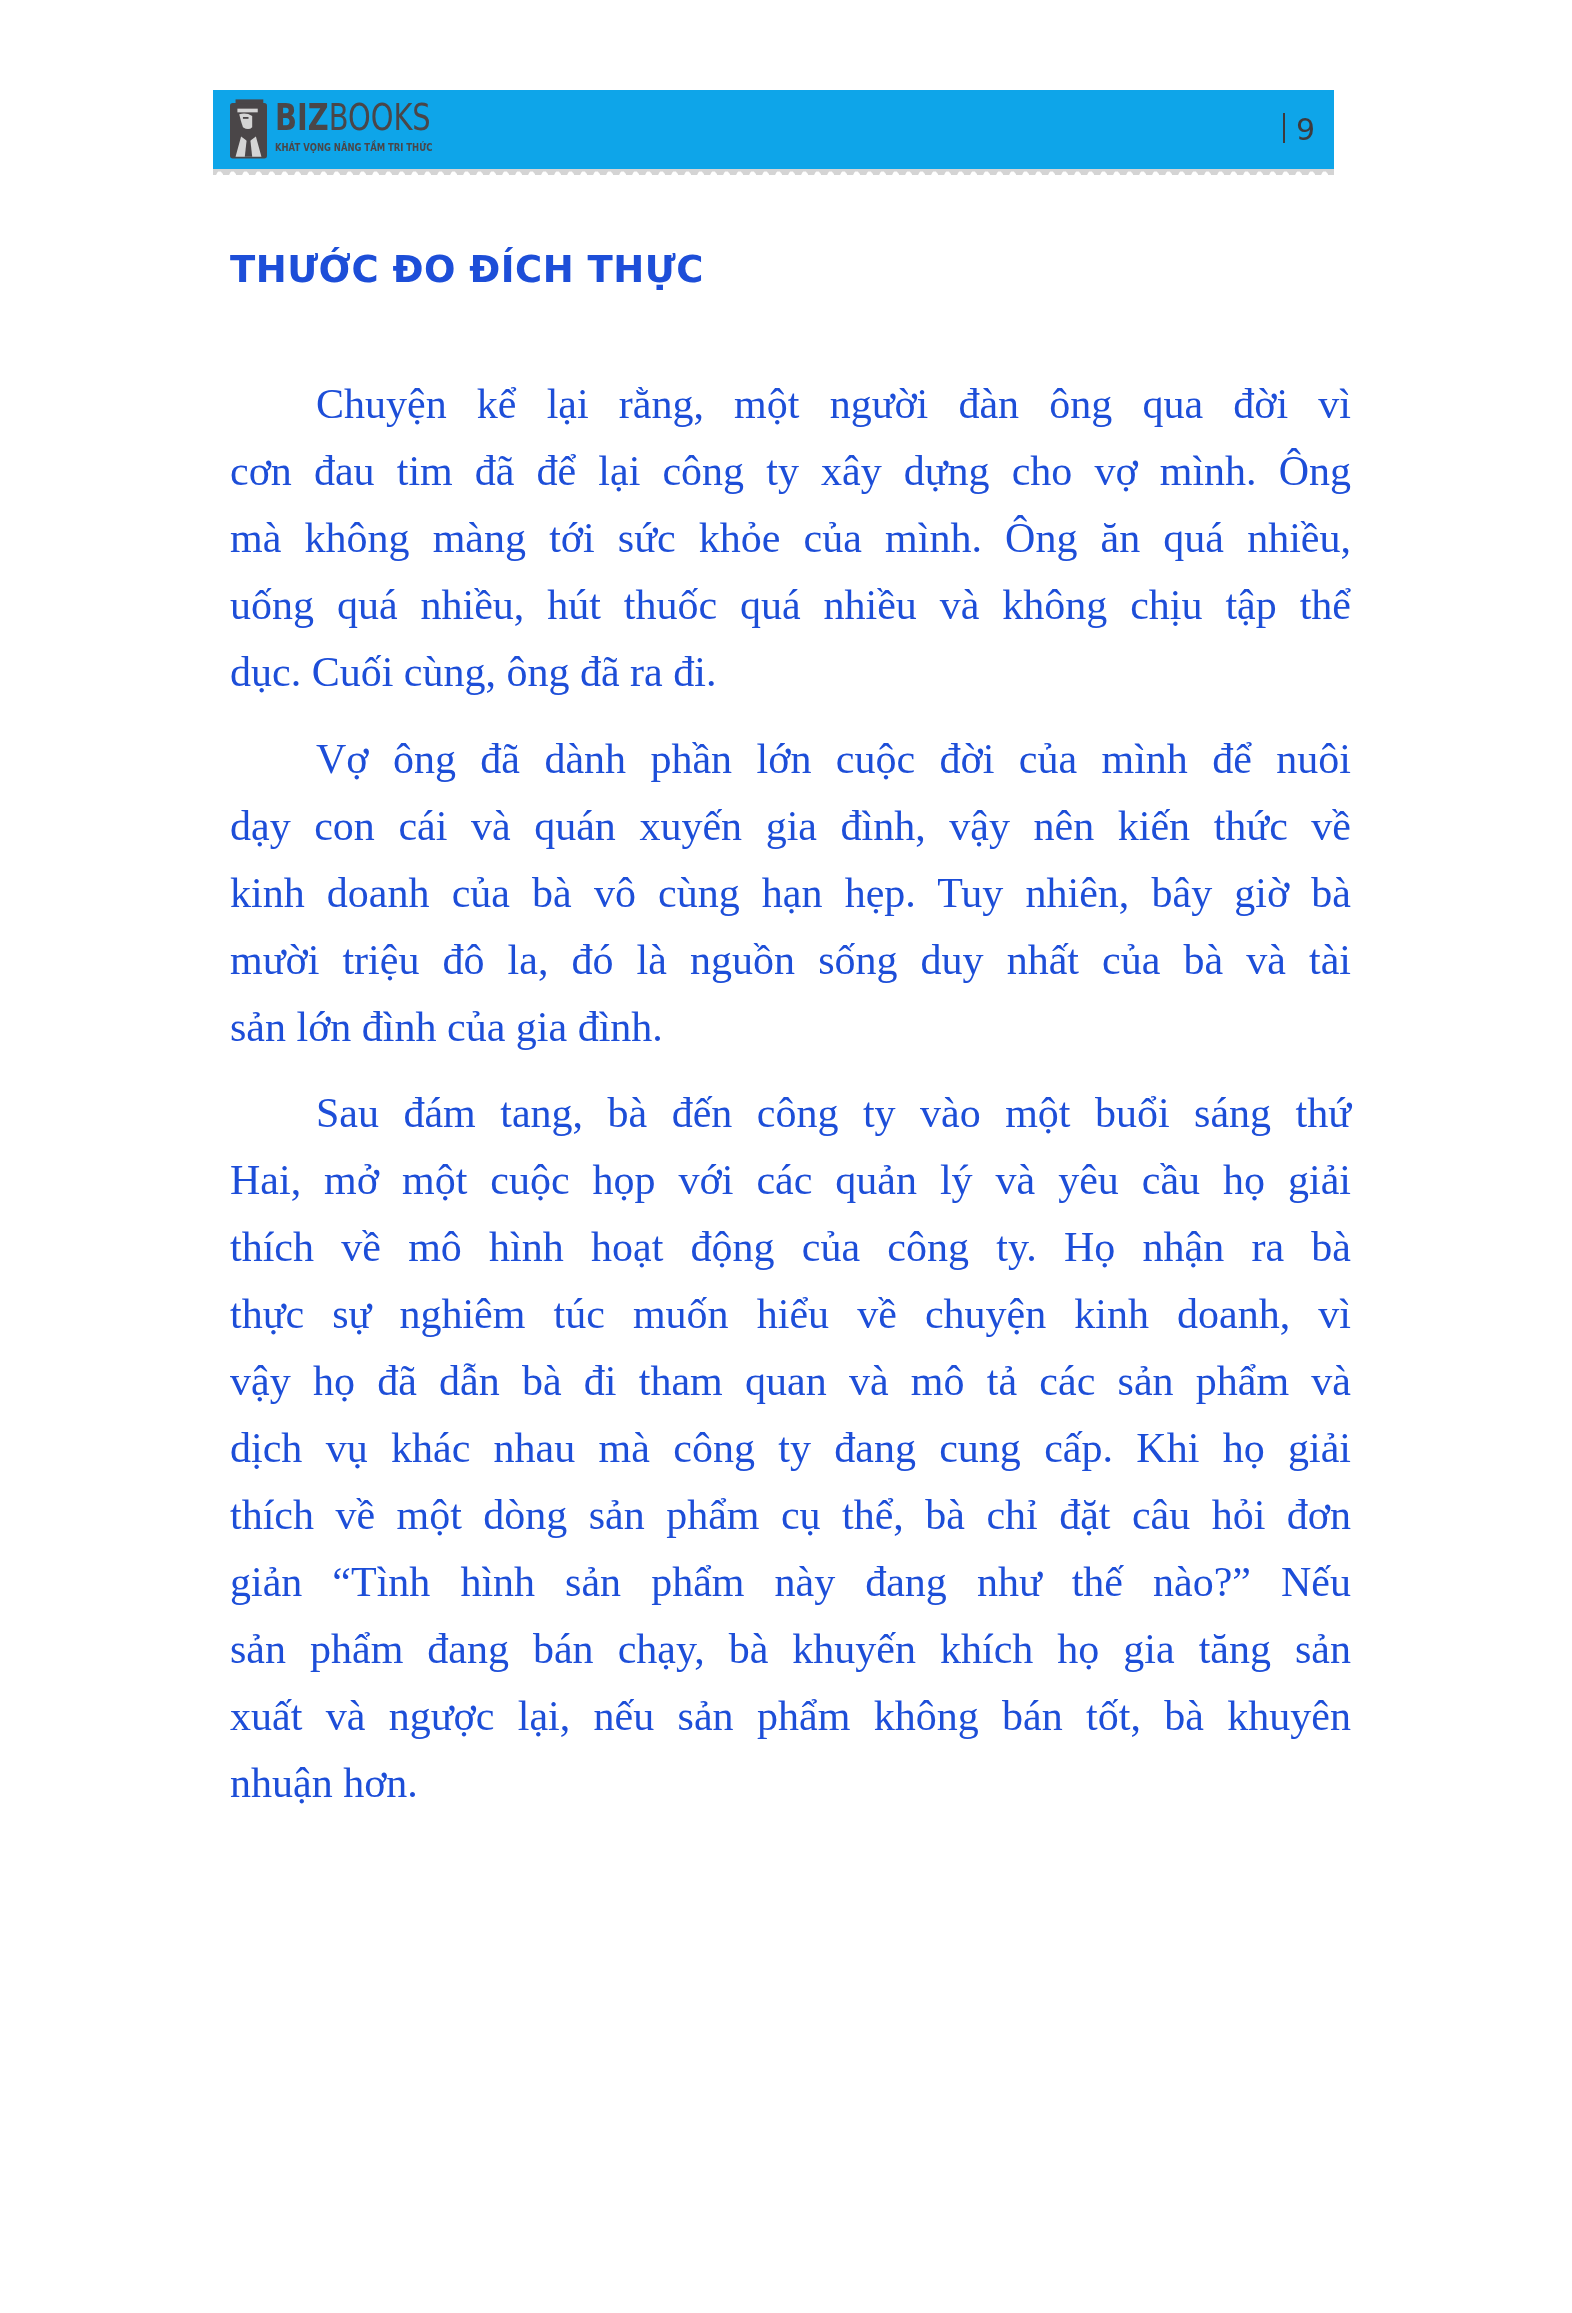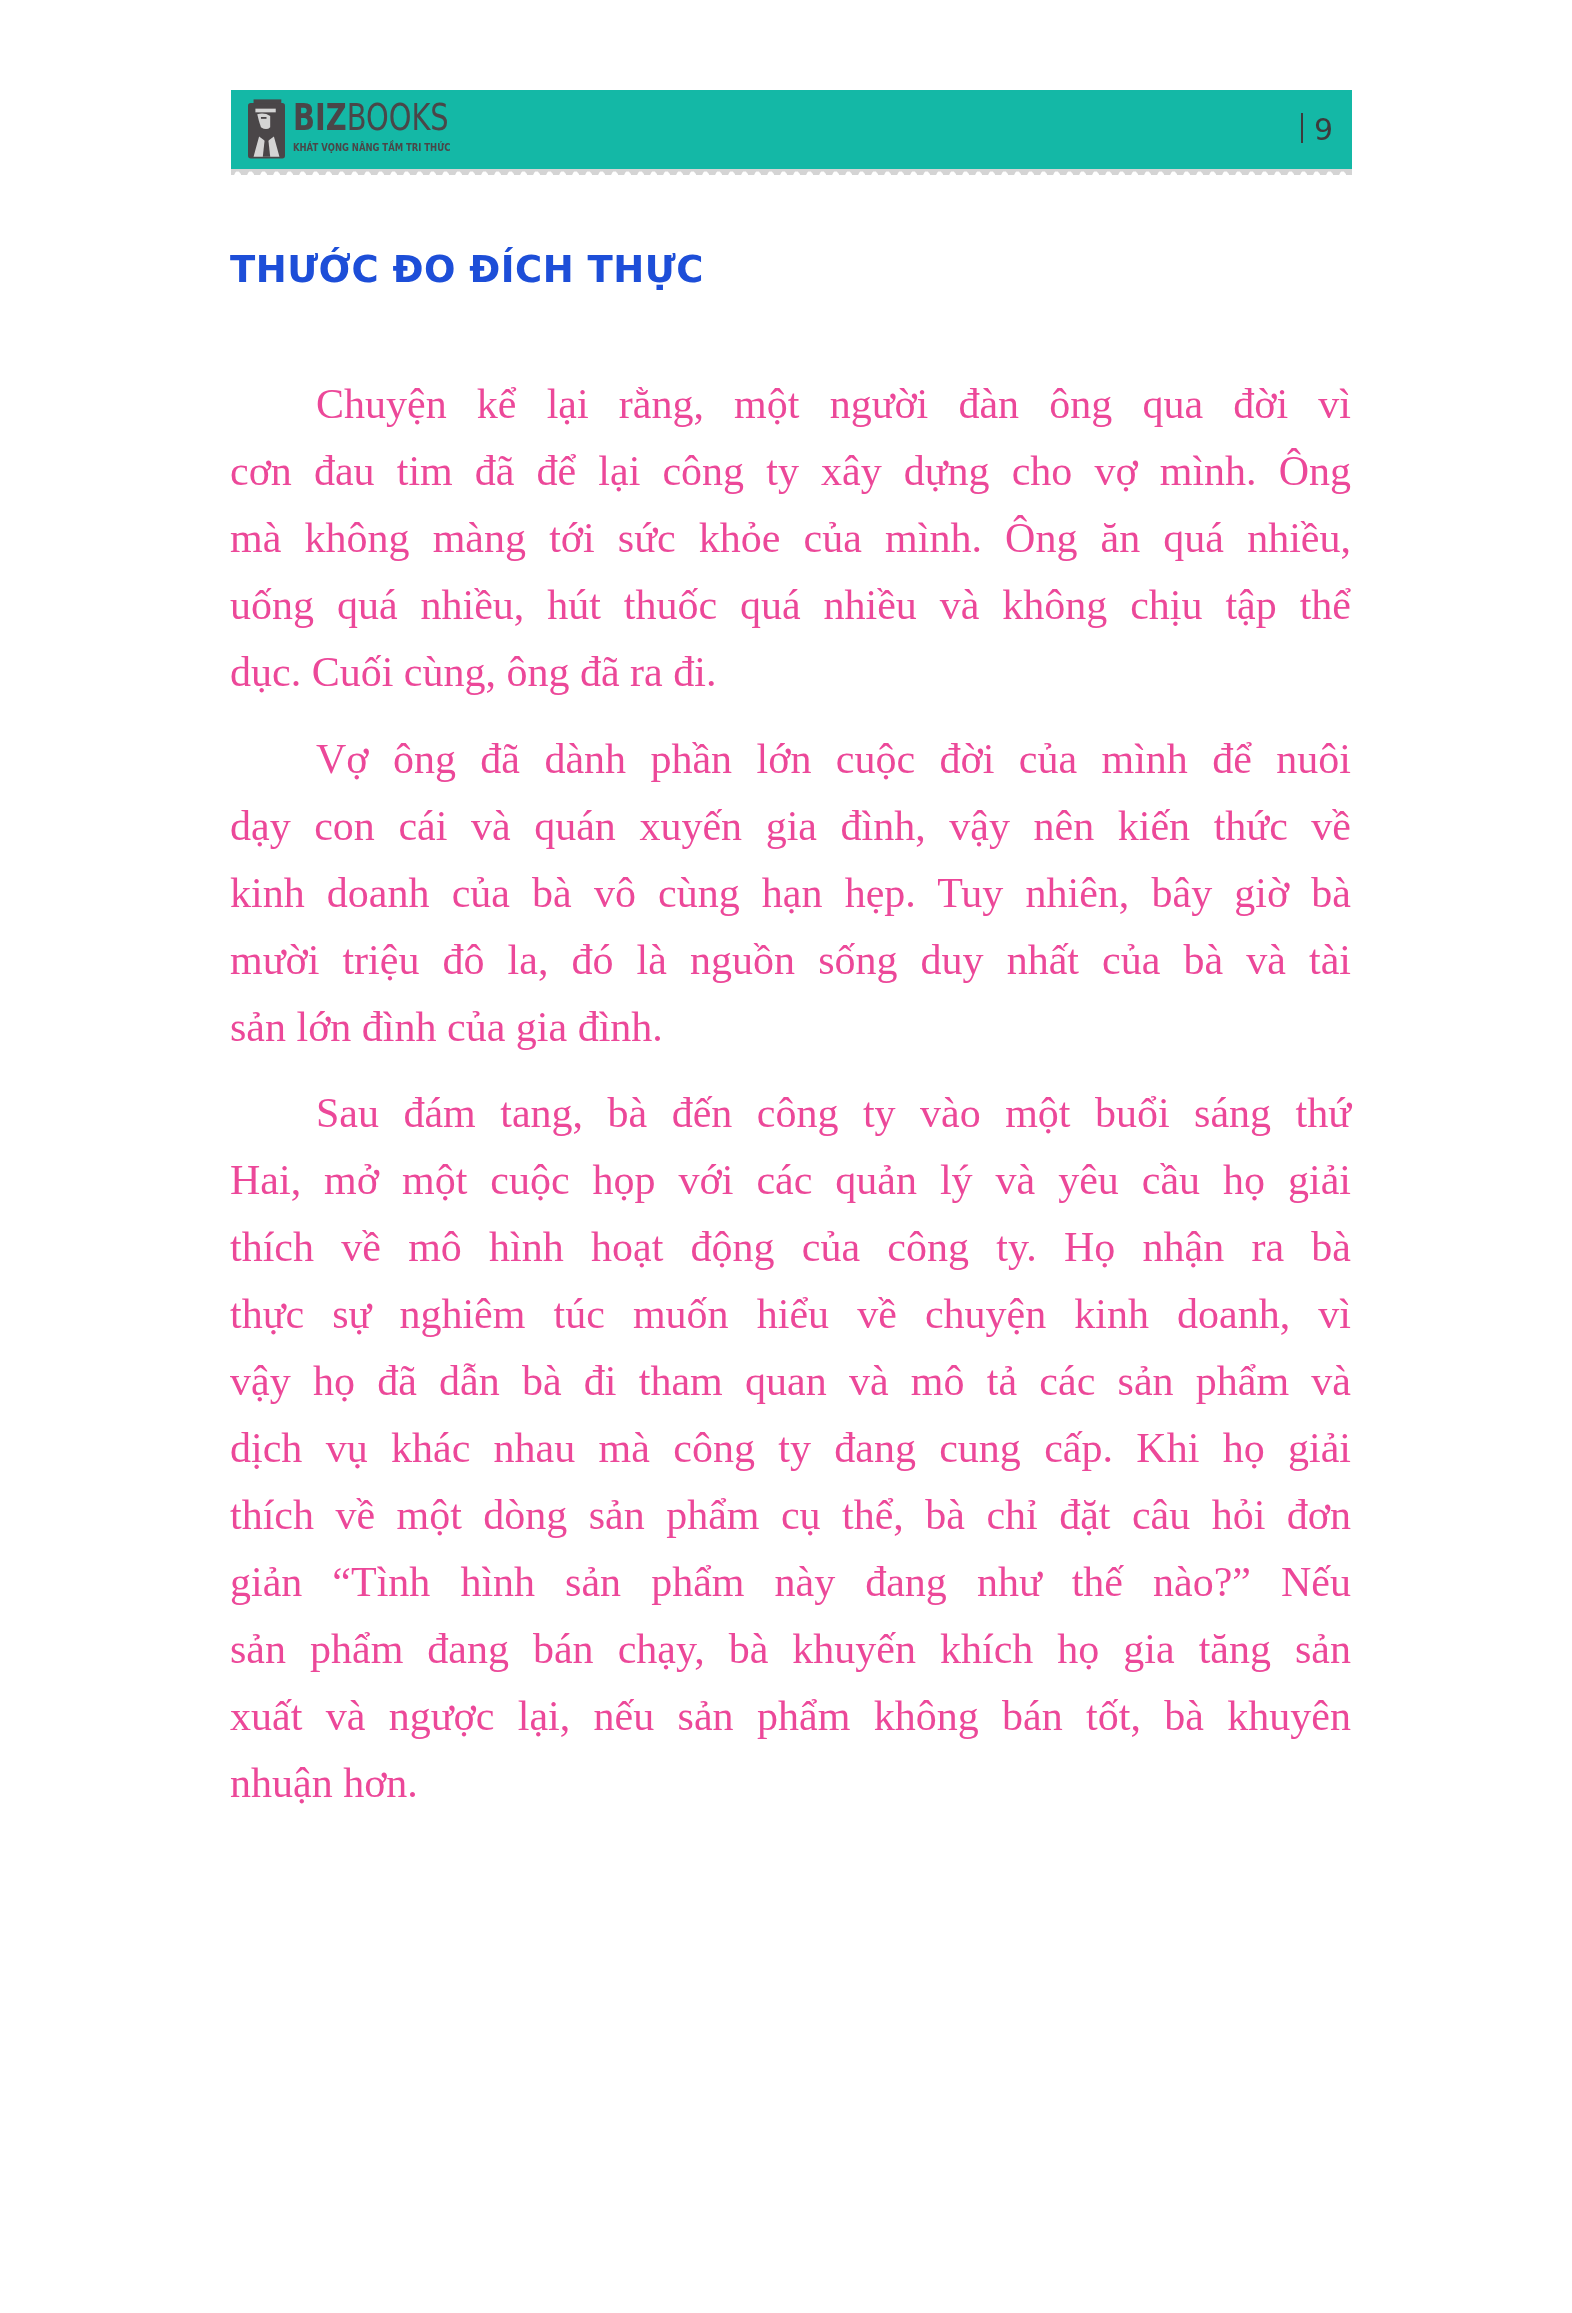--- a/index.html
+++ b/index.html
@@ -8,25 +8,25 @@
     background: #ffffff;
   }
   body {
     width: 1572px;
     height: 2313px;
     position: relative;
     overflow: hidden;
   }
   .header-bar {
     position: absolute;
-    left: 231px;
+    left: 213px;
     top: 90px;
     width: 1121px;
     height: 79px;
-    background: #14b8a6;
+    background: #0ea5e9;
   }
   .header-scallop {
     position: absolute;
     left: 0;
     bottom: -5.6px;
     width: 100%;
     height: 5.6px;
     background-image: radial-gradient(circle at 6.6px 5.6px, #ffffff 3px, transparent 3.4px);
     background-size: 13px 5.6px;
     background-repeat: repeat-x;
@@ -96,21 +96,21 @@
     white-space: nowrap;
   }
   .body-text {
     position: absolute;
     left: 230px;
     top: 371px;
     width: 1121px;
     font-family: "Liberation Serif", "DejaVu Serif", serif;
     font-size: 42px;
     line-height: 67px;
-    color: #ec4899;
+    color: #1d4ed8;
   }
   .paragraph {
     margin: 0 0 19.7px 0;
   }
   .line {
     display: block;
     text-align: justify;
     text-align-last: justify;
     height: 67px;
     white-space: nowrap;

